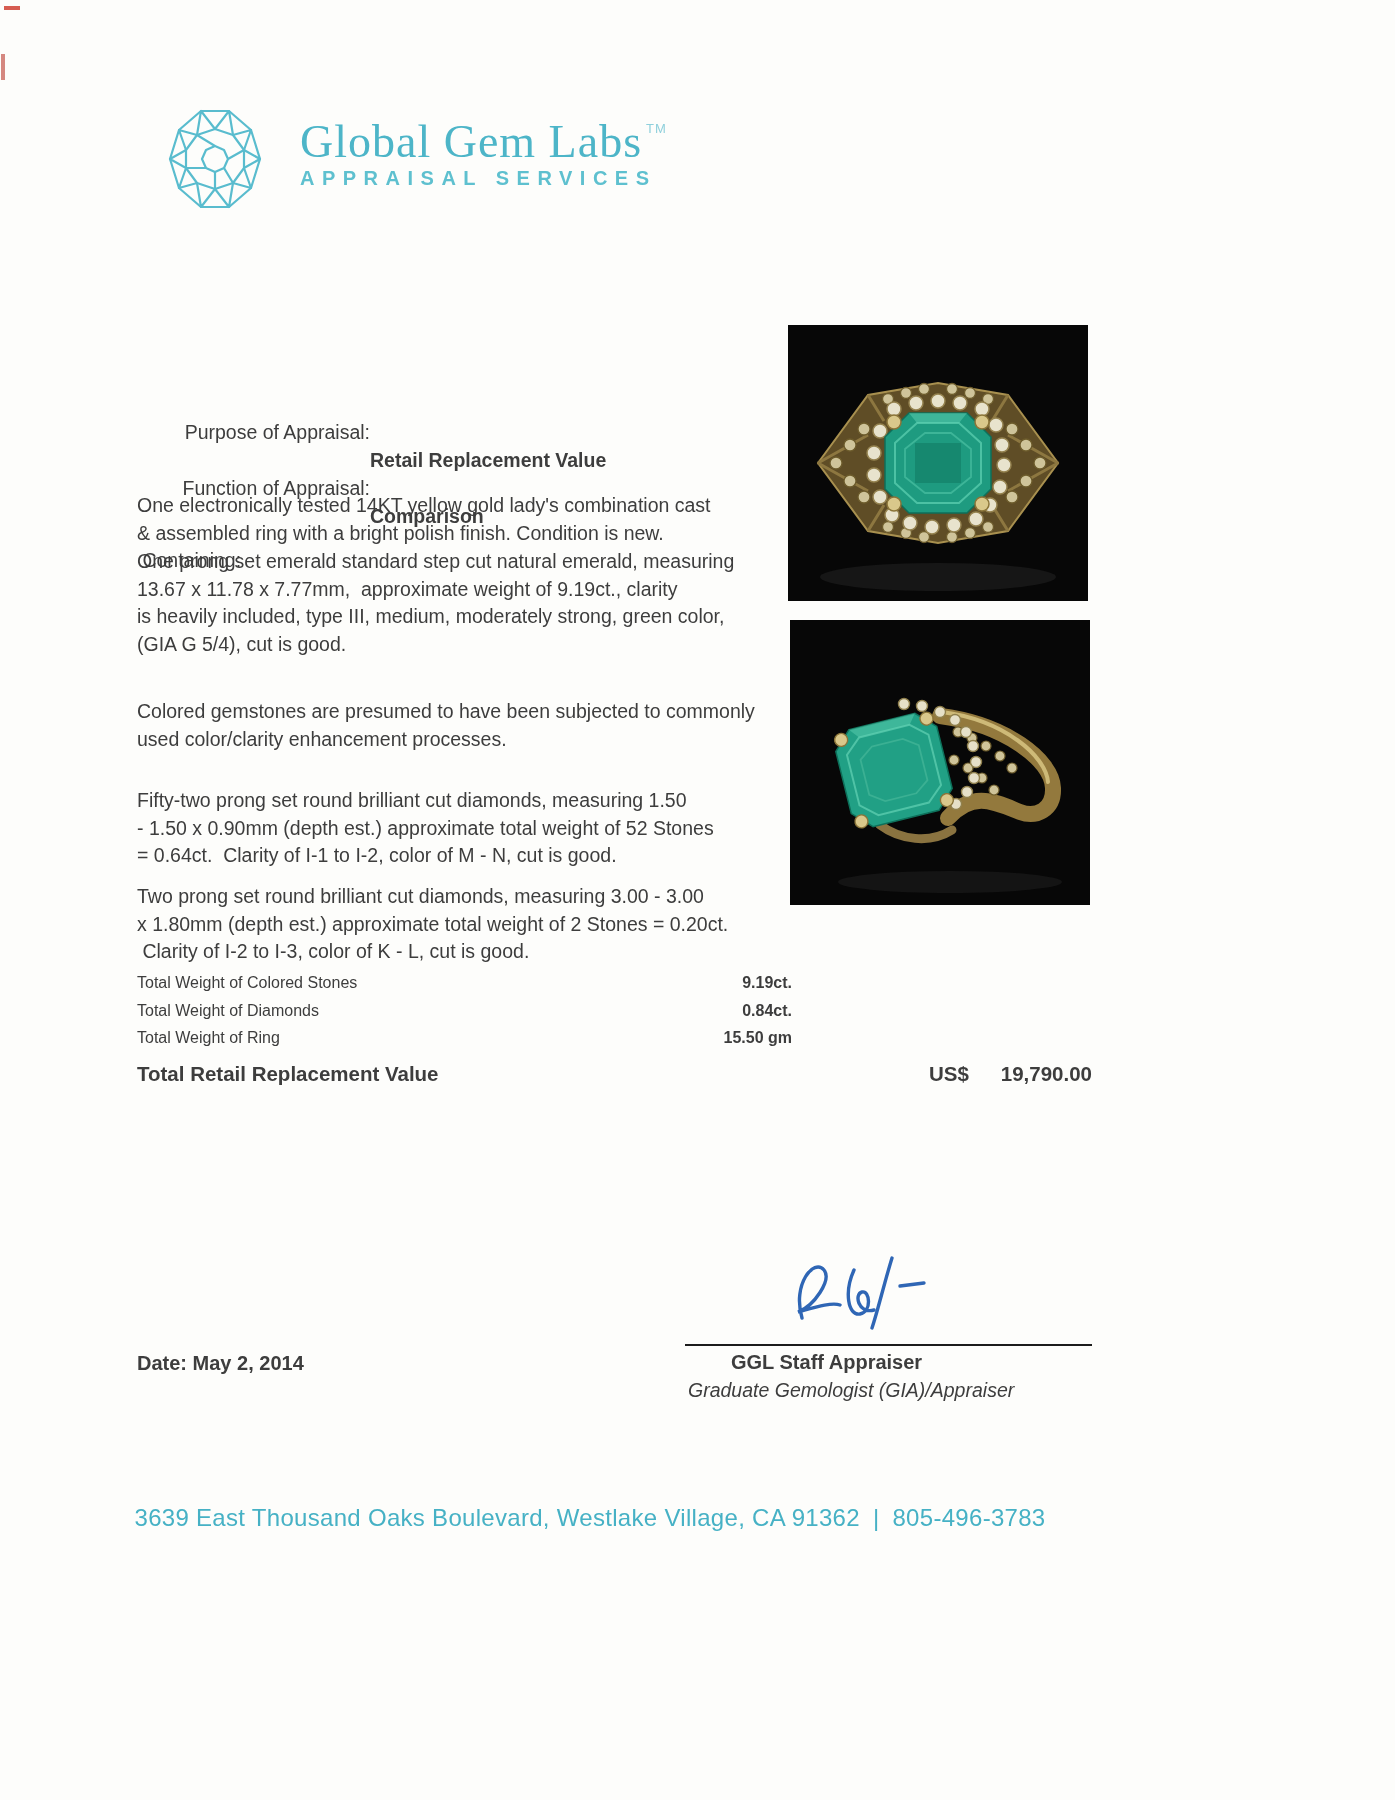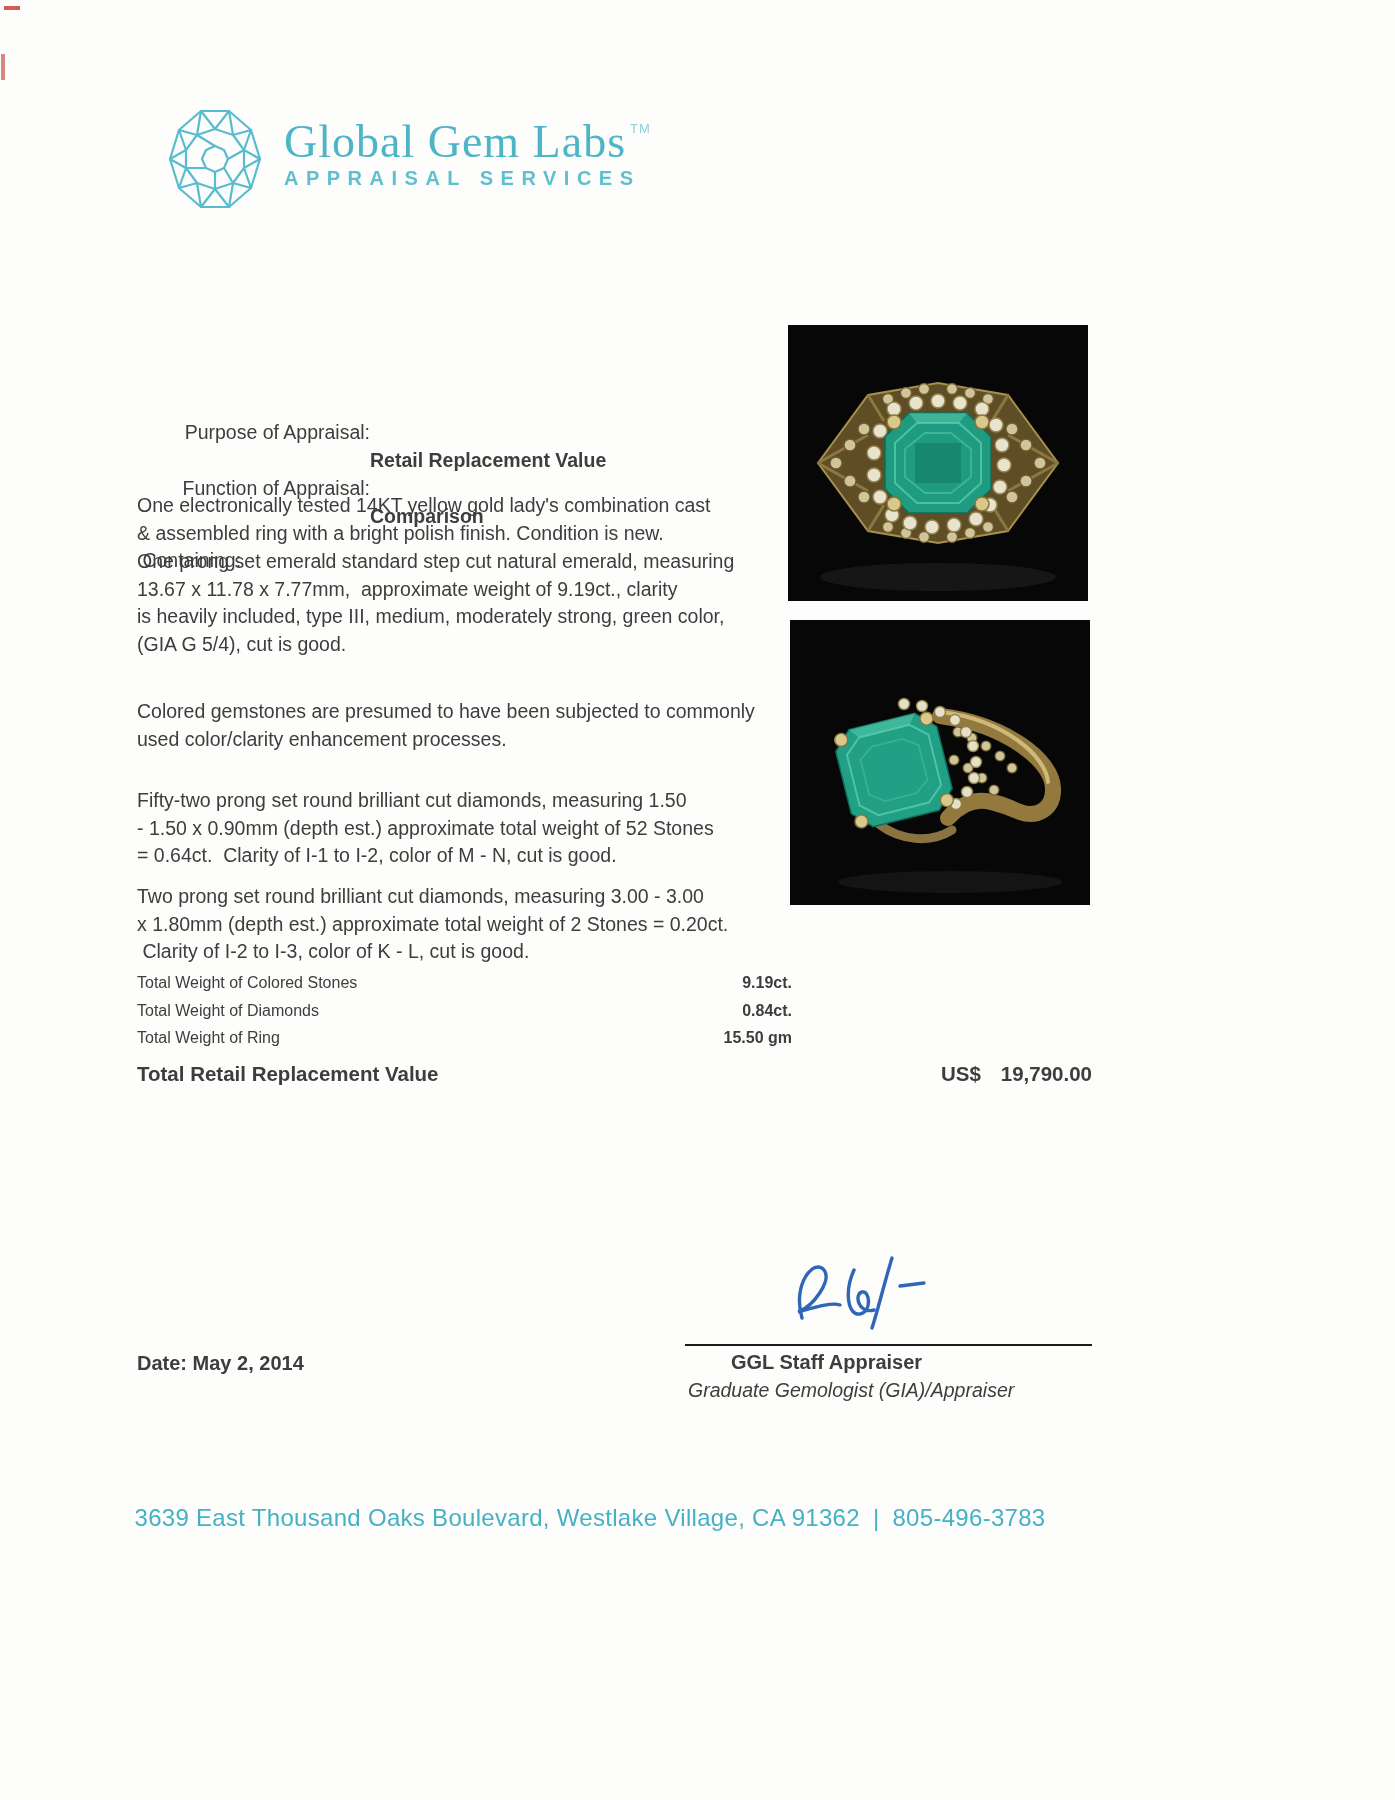--- a/index.html
+++ b/index.html
@@ -11,21 +11,21 @@
     background: #fdfdfb;
     font-family: "Liberation Sans", sans-serif;
     color: #3d3d3d;
     overflow: hidden;
   }
   
   .artifact-a { position:absolute; left:4px; top:6px; width:16px; height:4px; background:#cc3327; opacity:.8; }
   .artifact-b { position:absolute; left:1px; top:54px; width:4px; height:26px; background:#bb3a2e; opacity:.6; }
 
   
-  .logo { position:absolute; left:168px; top:104px; display:flex; gap:20px; align-items:flex-start; }
+  .logo { position:absolute; left:168px; top:104px; display:flex; gap:36px; align-items:flex-start; }
   .logo-icon { margin-top:2px; }
   .logo-name {
     font-family: "Liberation Serif", serif;
     font-size: 46px; line-height: 50px;
     color: #4db5c8; letter-spacing: 1px;
   }
   .logo-tm { font-size:13px; vertical-align: 24px; margin-left:4px; color:#8fd0dc; font-family:"Liberation Sans",sans-serif; }
   .logo-sub {
     font-size: 20px; letter-spacing: 7.5px;
     color: #5ec0cf; font-weight: bold;
@@ -47,21 +47,21 @@
   
   .totals { position:absolute; left:137px; top:969px; width:655px; font-size:16px; line-height:27.5px; }
   .total-row { display:flex; justify-content:space-between; }
   .total-value { font-weight:bold; }
 
   .retail-row {
     position:absolute; left:137px; top:1062px; width:955px;
     display:flex; justify-content:space-between;
     font-size:20.5px; font-weight:bold;
   }
-  .retail-right { display:flex; gap:20px; }
+  .retail-right { display:flex; gap:32px; }
 
   .date-line { position:absolute; left:137px; top:1352px; font-size:20px; font-weight:bold; }
 
   .sig-scribble { position:absolute; left:772px; top:1252px; }
   .sig-line { position:absolute; left:685px; top:1344px; width:407px; border-top:2px solid #1c1c1c; }
   .sig-block { position:absolute; left:688px; top:1351px; }
   .sig-title { font-size:20px; font-weight:bold;margin-left:43px; }
   .sig-sub { font-size:19.5px; font-style:italic; margin-top:5px; }
 
   .footer {

